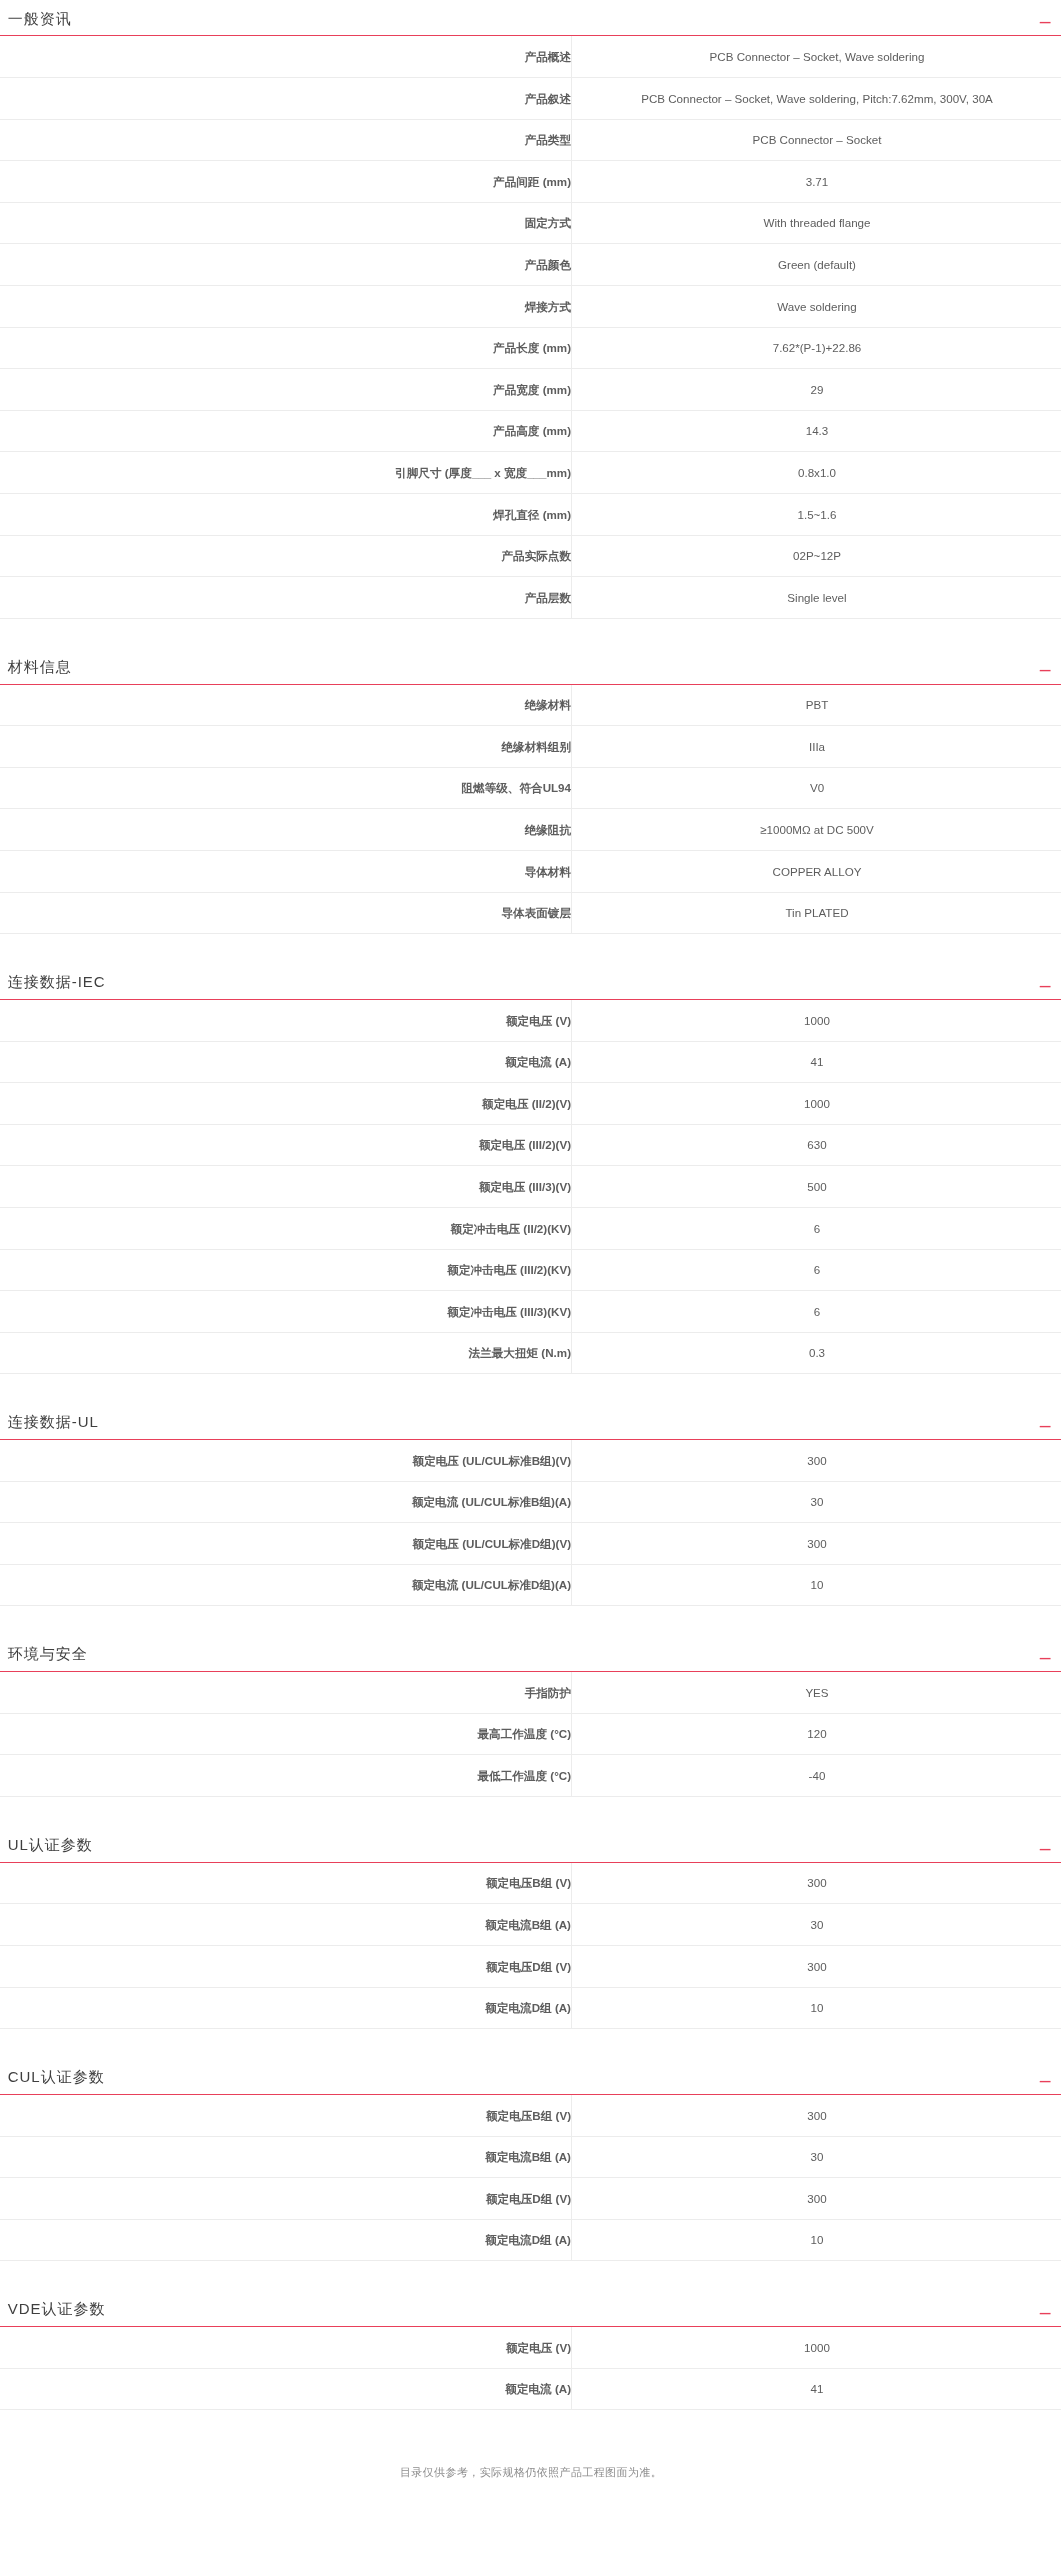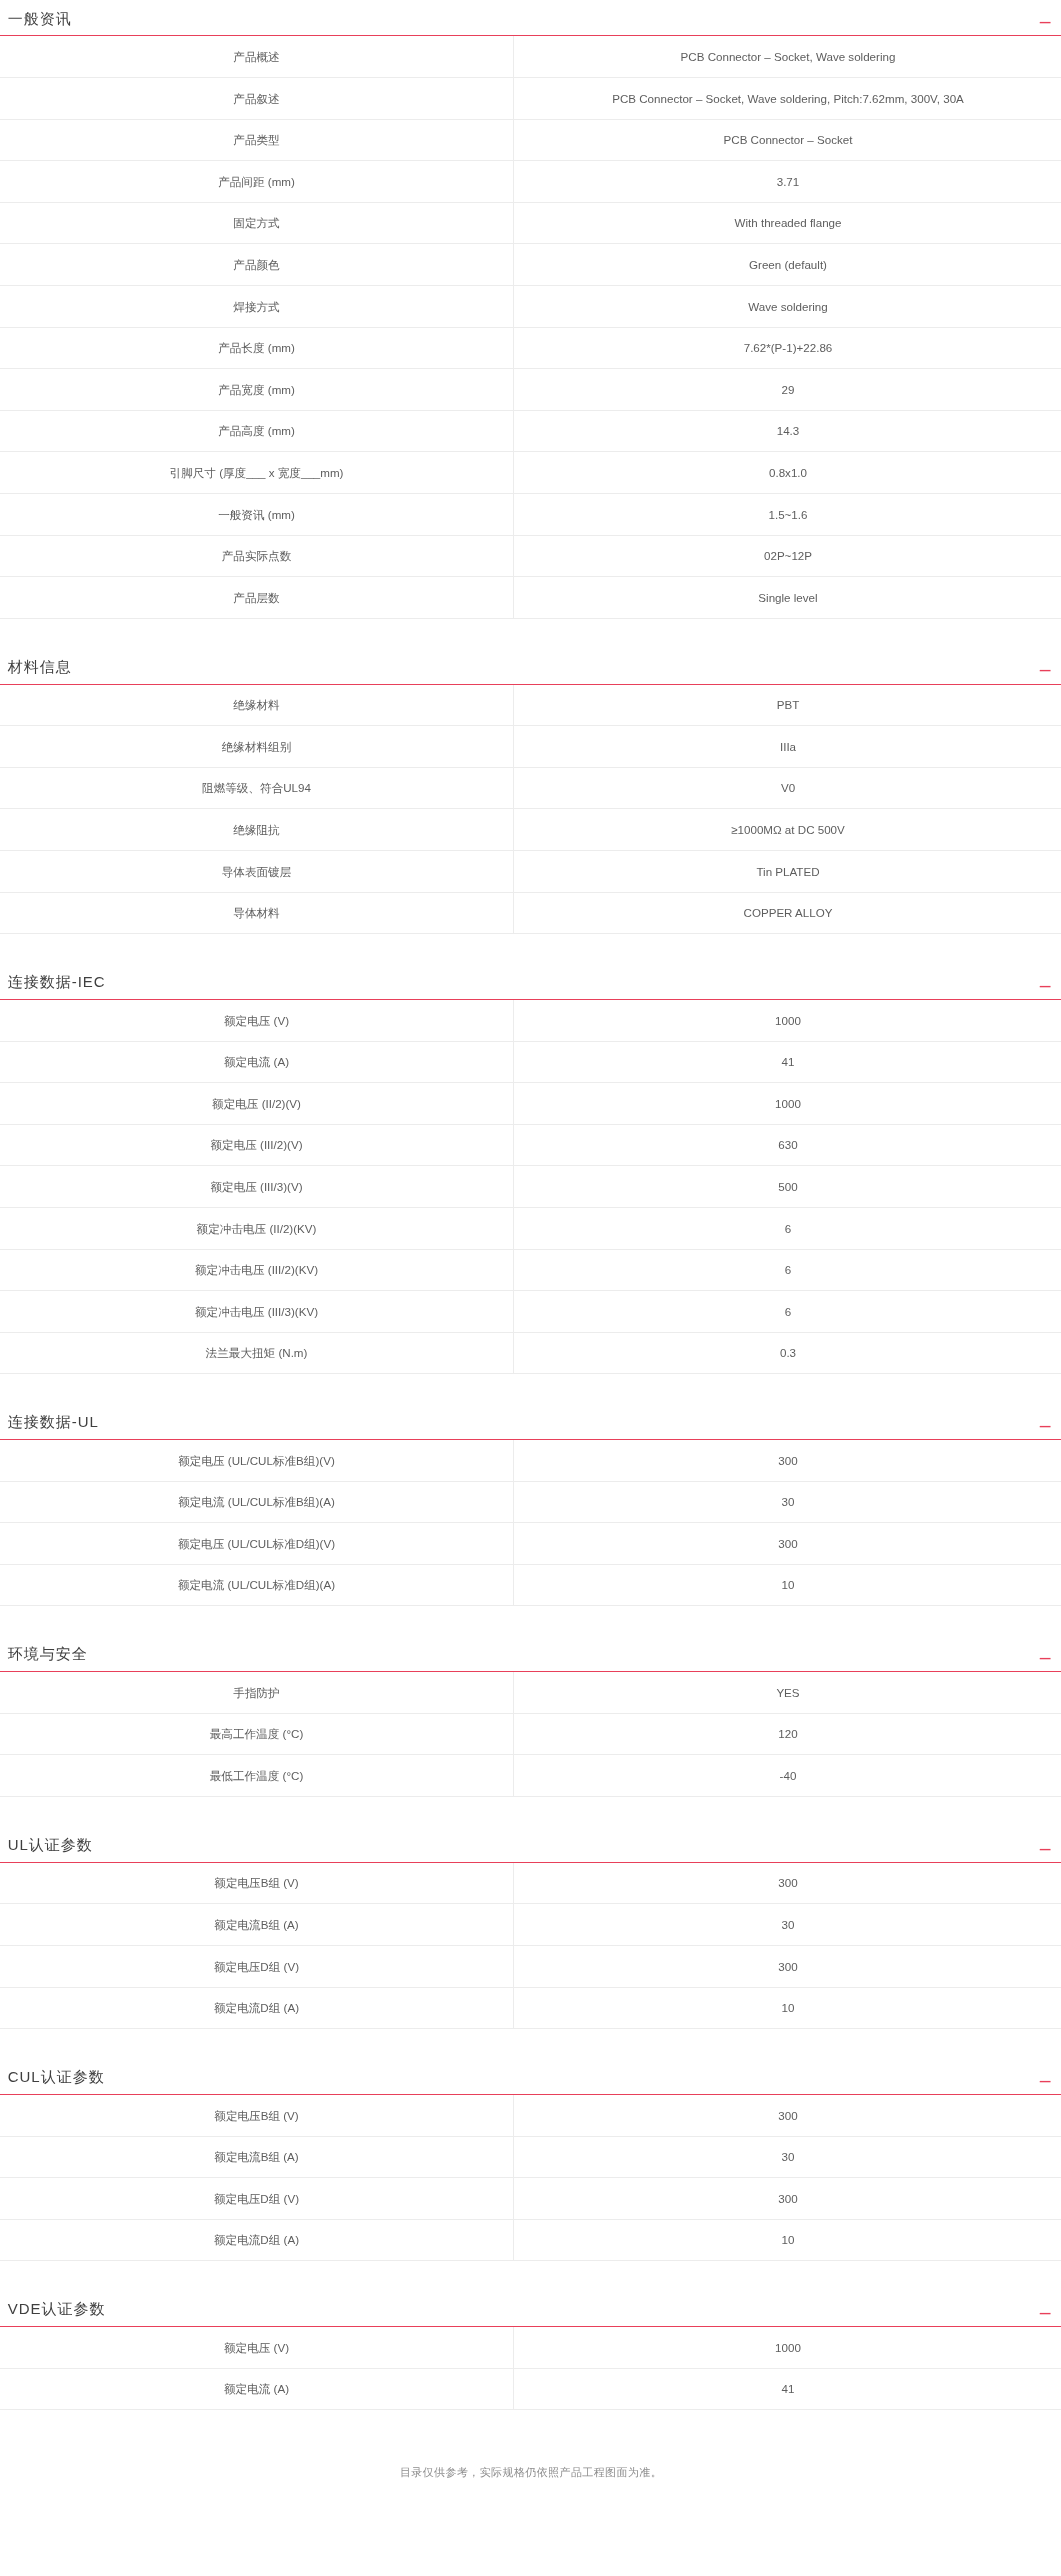--- a/index.html
+++ b/index.html
@@ -57,24 +57,25 @@
     border-bottom: 1px solid #ececec;
   }
   table.spec td {
     font-size: 11.6px;
     color: #5d5d5d;
     padding: 11.6px 0 11.6px 0;
     line-height: 17.4px;
     vertical-align: middle;
   }
   td.key {
-    width: 513px;
+    width: 571px;
     padding-left: 13.5px;
     border-right: 1px solid #ececec;
-    text-align: center;
+    text-align: right;
+    font-weight: bold;
   }
   td.val {
     text-align: center;
     padding-left: 0;
   }
   .footer-note {
     text-align: center;
     font-size: 11px;
     color: #8d8d8d;
     padding: 17.4px 0 13.5px 0;
@@ -133,21 +134,21 @@
             </tr>
             <tr>
               <td class="key">产品高度 (mm)</td>
               <td class="val">14.3</td>
             </tr>
             <tr>
               <td class="key">引脚尺寸 (厚度___ x 宽度___mm)</td>
               <td class="val">0.8x1.0</td>
             </tr>
             <tr>
-              <td class="key">一般资讯 (mm)</td>
+              <td class="key">焊孔直径 (mm)</td>
               <td class="val">1.5~1.6</td>
             </tr>
             <tr>
               <td class="key">产品实际点数</td>
               <td class="val">02P~12P</td>
             </tr>
             <tr>
               <td class="key">产品层数</td>
               <td class="val">Single level</td>
             </tr>
@@ -171,26 +172,26 @@
             </tr>
             <tr>
               <td class="key">阻燃等级、符合UL94</td>
               <td class="val">V0</td>
             </tr>
             <tr>
               <td class="key">绝缘阻抗</td>
               <td class="val">≥1000MΩ at DC 500V</td>
             </tr>
             <tr>
+              <td class="key">导体材料</td>
+              <td class="val">COPPER ALLOY</td>
+            </tr>
+            <tr>
               <td class="key">导体表面镀层</td>
               <td class="val">Tin PLATED</td>
-            </tr>
-            <tr>
-              <td class="key">导体材料</td>
-              <td class="val">COPPER ALLOY</td>
             </tr>
           </tbody>
         </table>
       </div>
       <div class="section">
         <div class="section-header">
           <div class="section-title">连接数据-IEC</div>
           <div class="collapse-icon">–</div>
         </div>
         <table class="spec">

